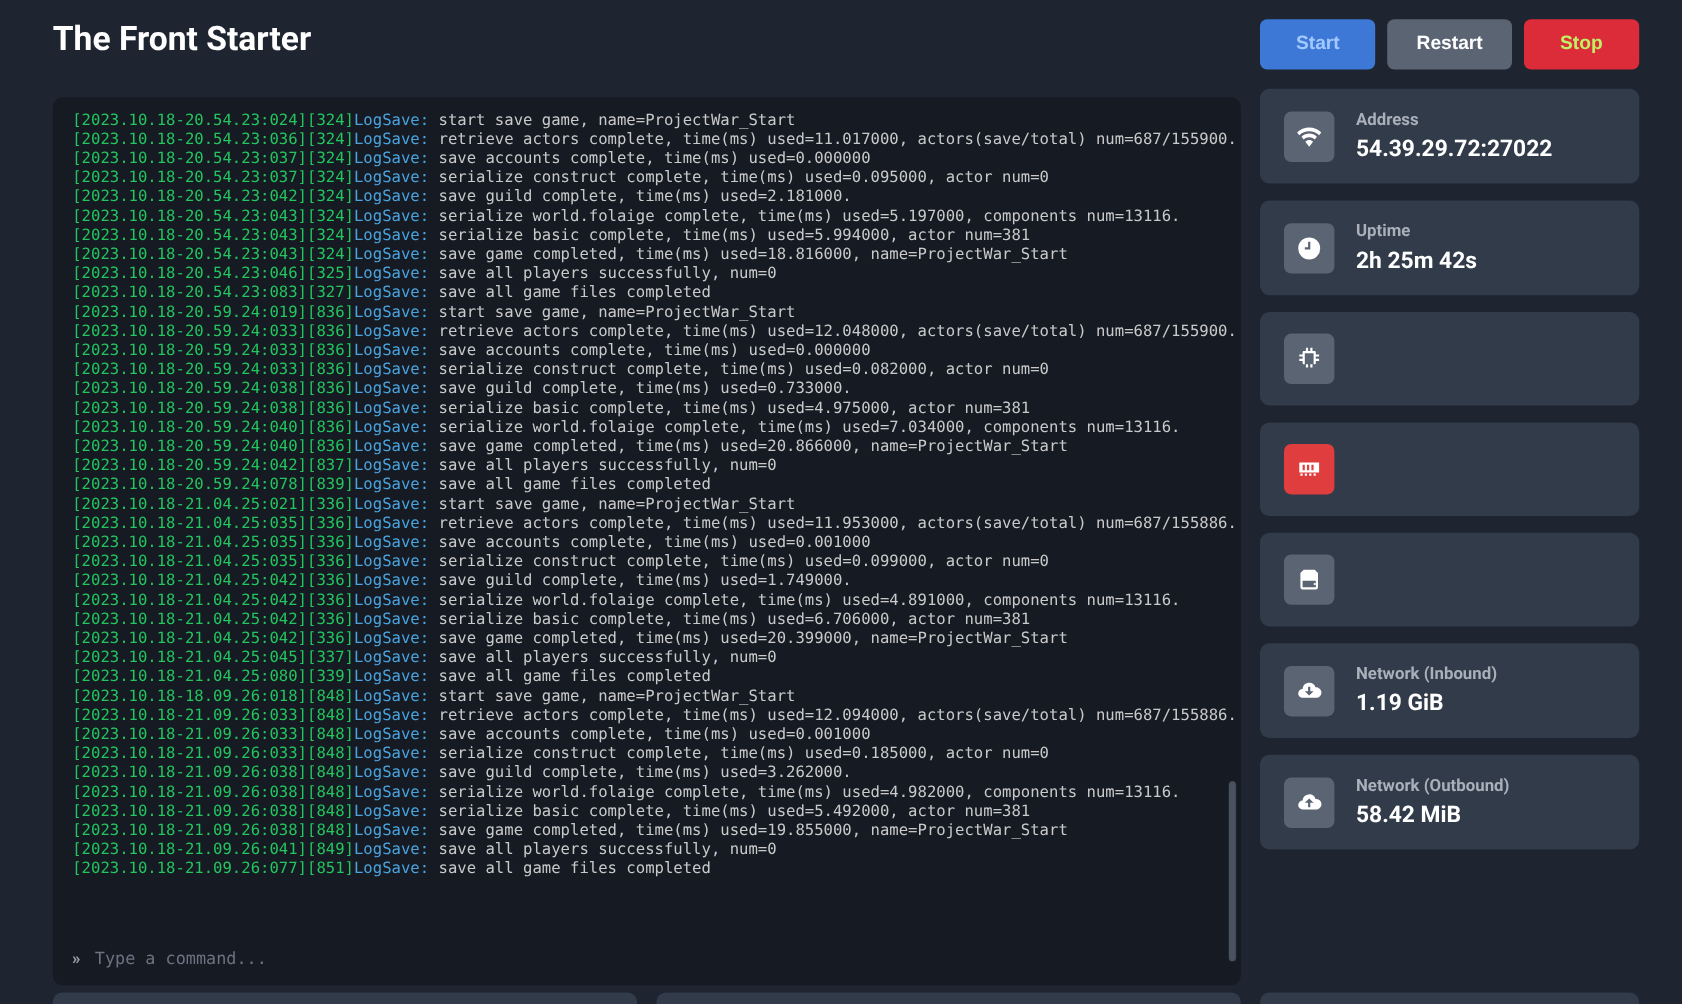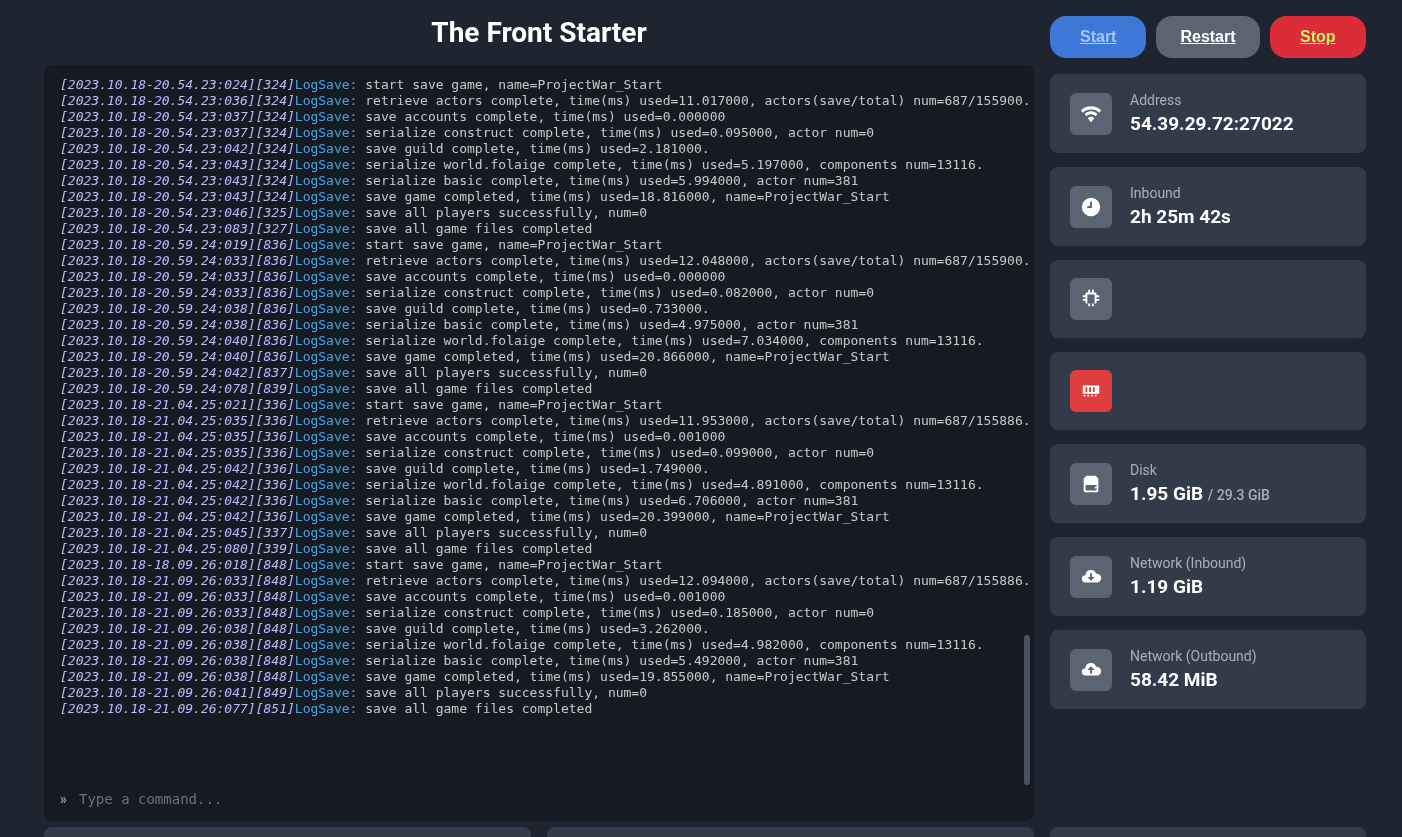--- a/index.html
+++ b/index.html
@@ -19,38 +19,36 @@
 }
 .main-col {
   flex: 1;
   display: flex;
   flex-direction: column;
   min-width: 0;
 }
 .header-row {
   display: flex;
   align-items: center;
-  margin-bottom: 16px;
-  text-align: center;
+  margin-bottom: 32px;
 }
 .page-title {
   font-size: 28px;
   font-weight: 700;
   color: #ffffff;
   flex: 1;
 }
 .btn {
   border: none;
-  border-radius: 16px;
+  border-radius: 6px;
   padding: 12px 24px;
   font-size: 16px;
   font-weight: 600;
   cursor: pointer;
   margin-left: 10px;
-  text-decoration: underline;
 }
 .btn-start { background: #3d78d6; color: #a1c8ff; }
 .btn-restart { background: #5a6472; color: #ffffff; padding-left: 24px; }
 .btn-stop { background: #dc2b39; color: #bef264; }
 .console {
   background: #161b23;
   border-radius: 8px;
   flex: 1;
   display: flex;
   flex-direction: column;
@@ -60,21 +58,21 @@
 .console-output {
   flex: 1;
   overflow-y: auto;
   padding: 12px 16px 8px 16px;
   font-family: "Consolas", "Monaco", monospace;
   font-size: 13px;
   line-height: 16px;
   color: #c9c9c9;
   white-space: pre;
 }
-.console-output .ts { color: #c4b5fd; font-style: italic; }
+.console-output .ts { color: #22c55e; }
 .console-output .lbl { color: #4aa3df; }
 .console-output .rest { color: #c9c9c9; }
 .console-input-row {
   display: flex;
   align-items: center;
   padding: 14px 16px;
   gap: 12px;
 }
 .prompt-icon {
   color: #9aa0a6;
@@ -129,21 +127,21 @@
   align-items: center;
   justify-content: center;
   flex-shrink: 0;
 }
 .stat-icon.alert { background: #e03e3e; }
 .stat-icon svg { width: 22px; height: 22px; fill: #ffffff; }
 .stat-text { flex: 1; min-width: 0; }
 .stat-label {
   font-size: 14px;
   color: #a9b0ba;
-  font-weight: 400;
+  font-weight: 700;
   margin-bottom: 4px;
 }
 .stat-value {
   font-size: 19px;
   font-weight: 700;
   color: #ffffff;
 }
 .stat-value .sub {
   font-size: 14px;
   font-weight: 500;
@@ -241,21 +239,21 @@
       </div>
     </div>
 
     <div class="stat-card">
       <div class="stat-icon">
         <svg viewBox="0 0 24 24">
             <path d="M12 2a10 10 0 100 20 10 10 0 000-20zm1 11h-5v-2h3V6h2v7z"></path>
           </svg>
       </div>
       <div class="stat-text">
-        <div class="stat-label">Inbound</div>
+        <div class="stat-label">Uptime</div>
         <div class="stat-value">2h 25m 42s</div>
       </div>
     </div>
 
     <div class="stat-card">
       <div class="stat-icon">
         <svg viewBox="0 0 24 24">
             <path d="M9 2h2v3h2V2h2v3h2a1 1 0 011 1v2h3v2h-3v2h3v2h-3v2a1 1 0 01-1 1h-2v3h-2v-3h-2v3H9v-3H7a1 1 0 01-1-1v-2H3v-2h3v-2H3V8h3V6a1 1 0 011-1h2V2zm-1 5v10h8V7H8z"></path>
           </svg>
       </div>
@@ -267,24 +265,20 @@
             <path d="M3 6h18v9H3V6zm1 10h2v2H4v-2zm4 0h2v2H8v-2zm4 0h2v2h-2v-2zm4 0h2v2h-2v-2zM6 8v5h2V8H6zm4 0v5h2V8h-2zm4 0v5h2V8h-2z"></path>
           </svg>
       </div>
     </div>
 
     <div class="stat-card">
       <div class="stat-icon">
         <svg viewBox="0 0 24 24">
             <path d="M4 6l3-3h10l3 3v13a2 2 0 01-2 2H6a2 2 0 01-2-2V6zm2 7v6h12v-6H6zm11 2a1 1 0 110 2 1 1 0 010-2z"></path>
           </svg>
-      </div>
-      <div class="stat-text">
-        <div class="stat-label">Disk</div>
-        <div class="stat-value"><span>1.95 GiB</span> <span class="sub">/ 29.3 GiB</span></div>
       </div>
     </div>
 
     <div class="stat-card">
       <div class="stat-icon">
         <svg viewBox="0 0 24 24">
             <path d="M19 18H6a4 4 0 010-8 6 6 0 0111.7-1.5A4.5 4.5 0 0119 18zm-7-2l4-4h-3V8h-2v4H8l4 4z"></path>
           </svg>
       </div>
       <div class="stat-text">

